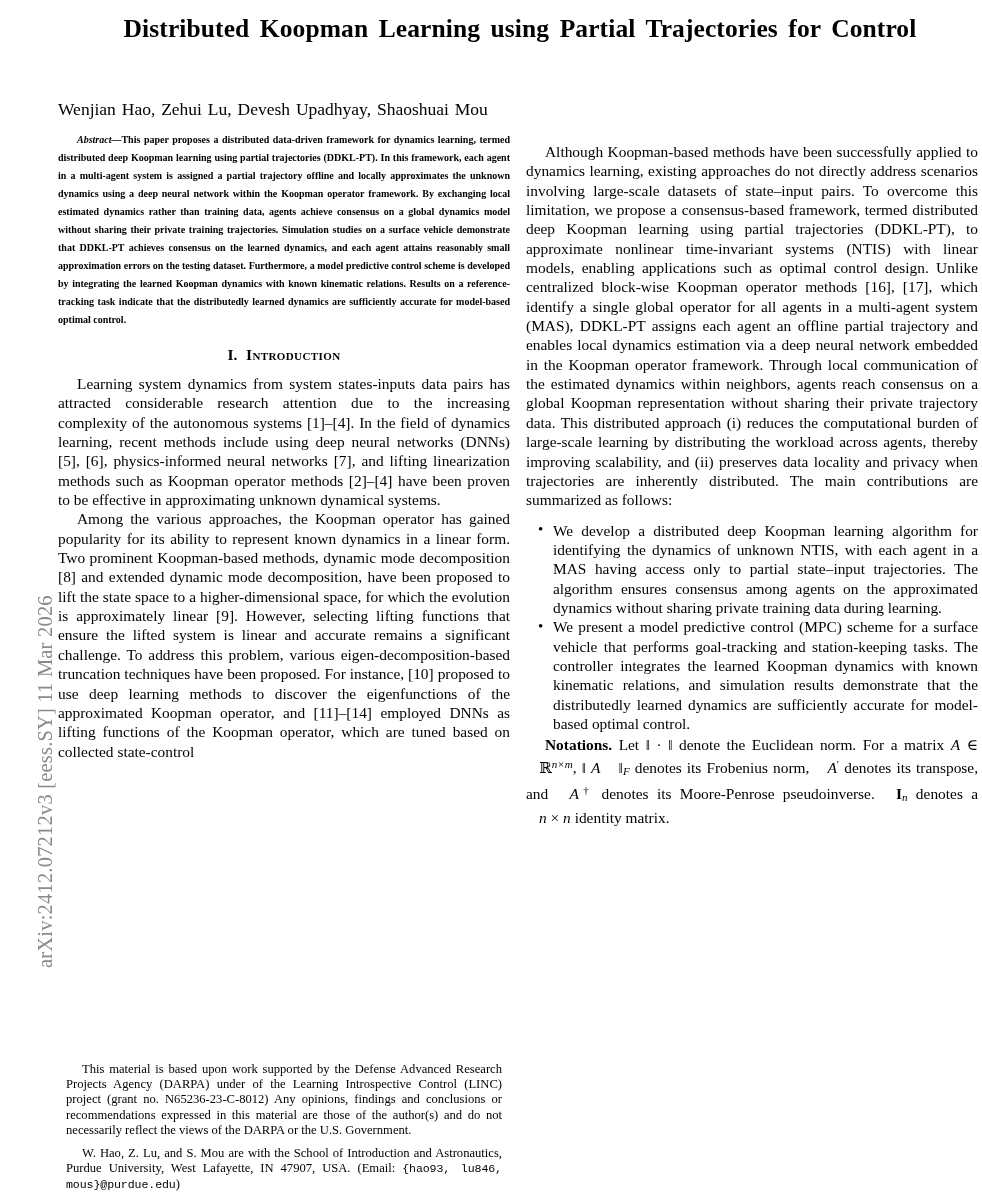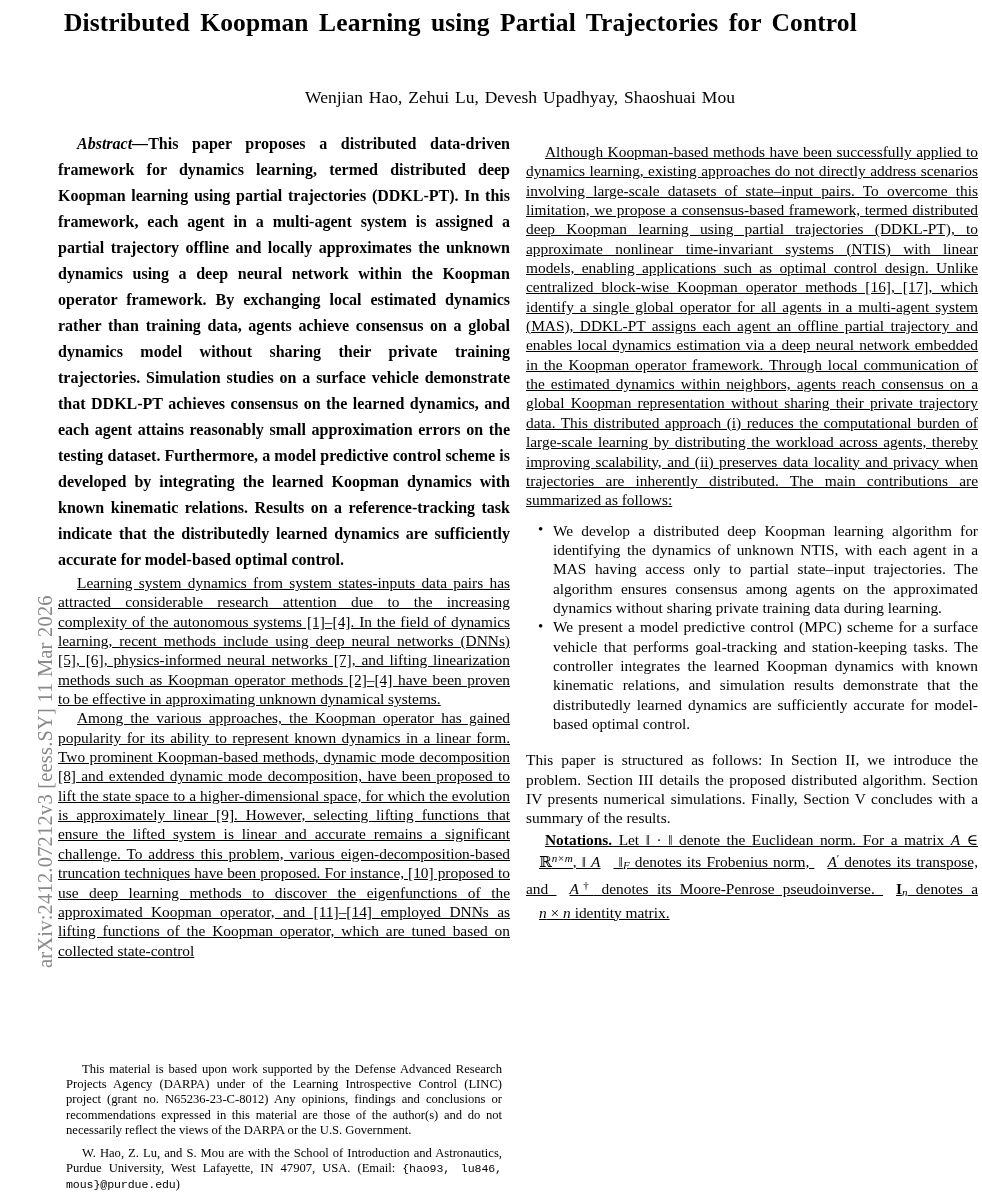--- a/index.html
+++ b/index.html
@@ -49,30 +49,31 @@
   }
 
   
   #header {
     width: 924px;
     padding-top: 0px;
   }
   #paper-title {
     font-size: 25.5px;
     font-weight: bold;
+    text-align: center;
     letter-spacing: 0.1px;
     word-spacing: 4px;
     line-height: 30px;
-    margin: 6px;
+    margin: 12px;
     padding: 2px 0 0 0;
     font-family: "Liberation Serif", "DejaVu Serif", serif;
   }
   #author-line {
     font-size: 17.5px;
-    text-align: center;
+    text-align: left;
     margin: 0;
     padding-top: 43px;
     word-spacing: 1.5px;
     font-family: "Liberation Serif", "DejaVu Serif", serif;
   }
 
   
   #columns {
     position: absolute;
     top: 131px;
@@ -91,28 +92,28 @@
 
   
   p {
     margin: 0;
     font-size: 15.4px;
     line-height: 19.35px;
     text-align: justify;
     text-justify: inter-word;
     font-family: "Liberation Serif", "DejaVu Serif", serif;
   }
-  p.indent { text-indent: 19px; text-decoration: underline; }
+  p.indent { text-indent: 19px; }
 
   #abstract-para {
     font-weight: bold;
     text-align: justify;
     text-indent: 19px;
-    font-size: 16px;
-    line-height: 26px;
+    font-size: 10px;
+    line-height: 18px;
   }
   #abstract-para .abs-head {
     font-weight: bold;
     font-style: italic;
   }
 
   .section-head {
     text-align: center;
     font-size: 15.5px;
     margin: 0;
@@ -198,20 +199,21 @@
     <h1 id="paper-title">Distributed Koopman Learning using Partial Trajectories for Control</h1>
     <div id="author-line">Wenjian Hao, Zehui Lu, Devesh Upadhyay, Shaoshuai Mou</div>
   </div>
 
   <div id="columns">
 
     <div class="column" id="col-left">
 
       <p id="abstract-para"><span class="abs-head">Abstract—</span><span>This paper proposes a distributed data-driven framework for dynamics learning, termed distributed deep Koopman learning using partial trajectories (DDKL-PT). In this framework, each agent in a multi-agent system is assigned a partial trajectory offline and locally approximates the unknown dynamics using a deep neural network within the Koopman operator framework. By exchanging local estimated dynamics rather than training data, agents achieve consensus on a global dynamics model without sharing their private training trajectories. Simulation studies on a surface vehicle demonstrate that DDKL-PT achieves consensus on the learned dynamics, and each agent attains reasonably small approximation errors on the testing dataset. Furthermore, a model predictive control scheme is developed by integrating the learned Koopman dynamics with known kinematic relations. Results on a reference-tracking task indicate that the distributedly learned dynamics are sufficiently accurate for model-based optimal control.</span></p>
 
+      <h2 class="section-head"><span class="secnum">I.</span>&nbsp; <span>Introduction</span></h2>
 
       <p class="indent">Learning system dynamics from system states-inputs data pairs has attracted considerable research attention due to the increasing complexity of the autonomous systems [1]–[4]. In the field of dynamics learning, recent methods include using deep neural networks (DNNs) [5], [6], physics-informed neural networks [7], and lifting linearization methods such as Koopman operator methods [2]–[4] have been proven to be effective in approximating unknown dynamical systems.</p>
       <p class="indent">Among the various approaches, the Koopman operator has gained popularity for its ability to represent known dynamics in a linear form. Two prominent Koopman-based methods, dynamic mode decomposition [8] and extended dynamic mode decomposition, have been proposed to lift the state space to a higher-dimensional space, for which the evolution is approximately linear [9]. However, selecting lifting functions that ensure the lifted system is linear and accurate remains a significant challenge. To address this problem, various eigen-decomposition-based truncation techniques have been proposed. For instance, [10] proposed to use deep learning methods to discover the eigenfunctions of the approximated Koopman operator, and [11]–[14] employed DNNs as lifting functions of the Koopman operator, which are tuned based on collected state-control</p>
 
       <div id="footnote-block">
         <div id="footnote-rule"></div>
         <p class="footnote">This material is based upon work supported by the Defense Advanced Research Projects Agency (DARPA) under of the Learning Introspective Control (LINC) project (grant no. N65236-23-C-8012) Any opinions, findings and conclusions or recommendations expressed in this material are those of the author(s) and do not necessarily reflect the views of the DARPA or the U.S. Government.</p>
         <p class="footnote"><span>W. Hao, Z. Lu, and S. Mou are with the School of Introduction and Astronautics, Purdue University, West Lafayette, IN 47907, USA. (Email: </span><span class="mono">{hao93, lu846, mous}@purdue.edu</span><span>)</span></p>
       </div>
 
@@ -222,20 +224,19 @@
 
       <p class="indent" style="padding-top:11px;">Although Koopman-based methods have been successfully applied to dynamics learning, existing approaches do not directly address scenarios involving large-scale datasets of state–input pairs. To overcome this limitation, we propose a consensus-based framework, termed distributed deep Koopman learning using partial trajectories (DDKL-PT), to approximate nonlinear time-invariant systems (NTIS) with linear models, enabling applications such as optimal control design. Unlike centralized block-wise Koopman operator methods [16], [17], which identify a single global operator for all agents in a multi-agent system (MAS), DDKL-PT assigns each agent an offline partial trajectory and enables local dynamics estimation via a deep neural network embedded in the Koopman operator framework. Through local communication of the estimated dynamics within neighbors, agents reach consensus on a global Koopman representation without sharing their private trajectory data. This distributed approach (i) reduces the computational burden of large-scale learning by distributing the workload across agents, thereby improving scalability, and (ii) preserves data locality and privacy when trajectories are inherently distributed. The main contributions are summarized as follows:</p>
 
       <div class="contrib-spacer"></div>
 
       <ul class="contrib">
         <li><span class="bullet">•</span><span>We develop a distributed deep Koopman learning algorithm for identifying the dynamics of unknown NTIS, with each agent in a MAS having access only to partial state–input trajectories. The algorithm ensures consensus among agents on the approximated dynamics without sharing private training data during learning.</span></li>
         <li><span class="bullet">•</span><span>We present a model predictive control (MPC) scheme for a surface vehicle that performs goal-tracking and station-keeping tasks. The controller integrates the learned Koopman dynamics with known kinematic relations, and simulation results demonstrate that the distributedly learned dynamics are sufficiently accurate for model-based optimal control.</span></li>
       </ul>
 
-      <p style="padding-top:17px;">This paper is structured as follows: In Section II, we introduce the problem. Section III details the proposed distributed algorithm. Section IV presents numerical simulations. Finally, Section V concludes with a summary of the results.</p>
 
       <p class="indent" style="padding-top:2px;"><span class="mbf">Notations.</span><span> Let ‖ · ‖ denote the Euclidean norm. For a matrix </span><span class="mi">A</span><span> ∈ </span><span class="nobr"><span class="mbb">ℝ</span><span class="msup-i">n×m</span></span><span>, ‖ </span><span class="mi">A</span><span class="nobr"><span> ‖</span><span class="msub">F</span></span><span> denotes its Frobenius norm, </span><span class="nobr"><span class="mi">A</span><span class="msup">′</span></span><span> denotes its transpose, and </span><span class="nobr"><span class="mi">A</span><span class="msup">†</span></span><span> denotes its Moore-Penrose pseudoinverse. </span><span class="nobr"><span class="mbf">I</span><span class="msub">n</span></span><span> denotes a </span><span class="nobr"><span class="mi">n</span><span> × </span><span class="mi">n</span></span><span> identity matrix.</span></p>
 
     </div>
 
   </div>
 </div>
 
 </body></html>

